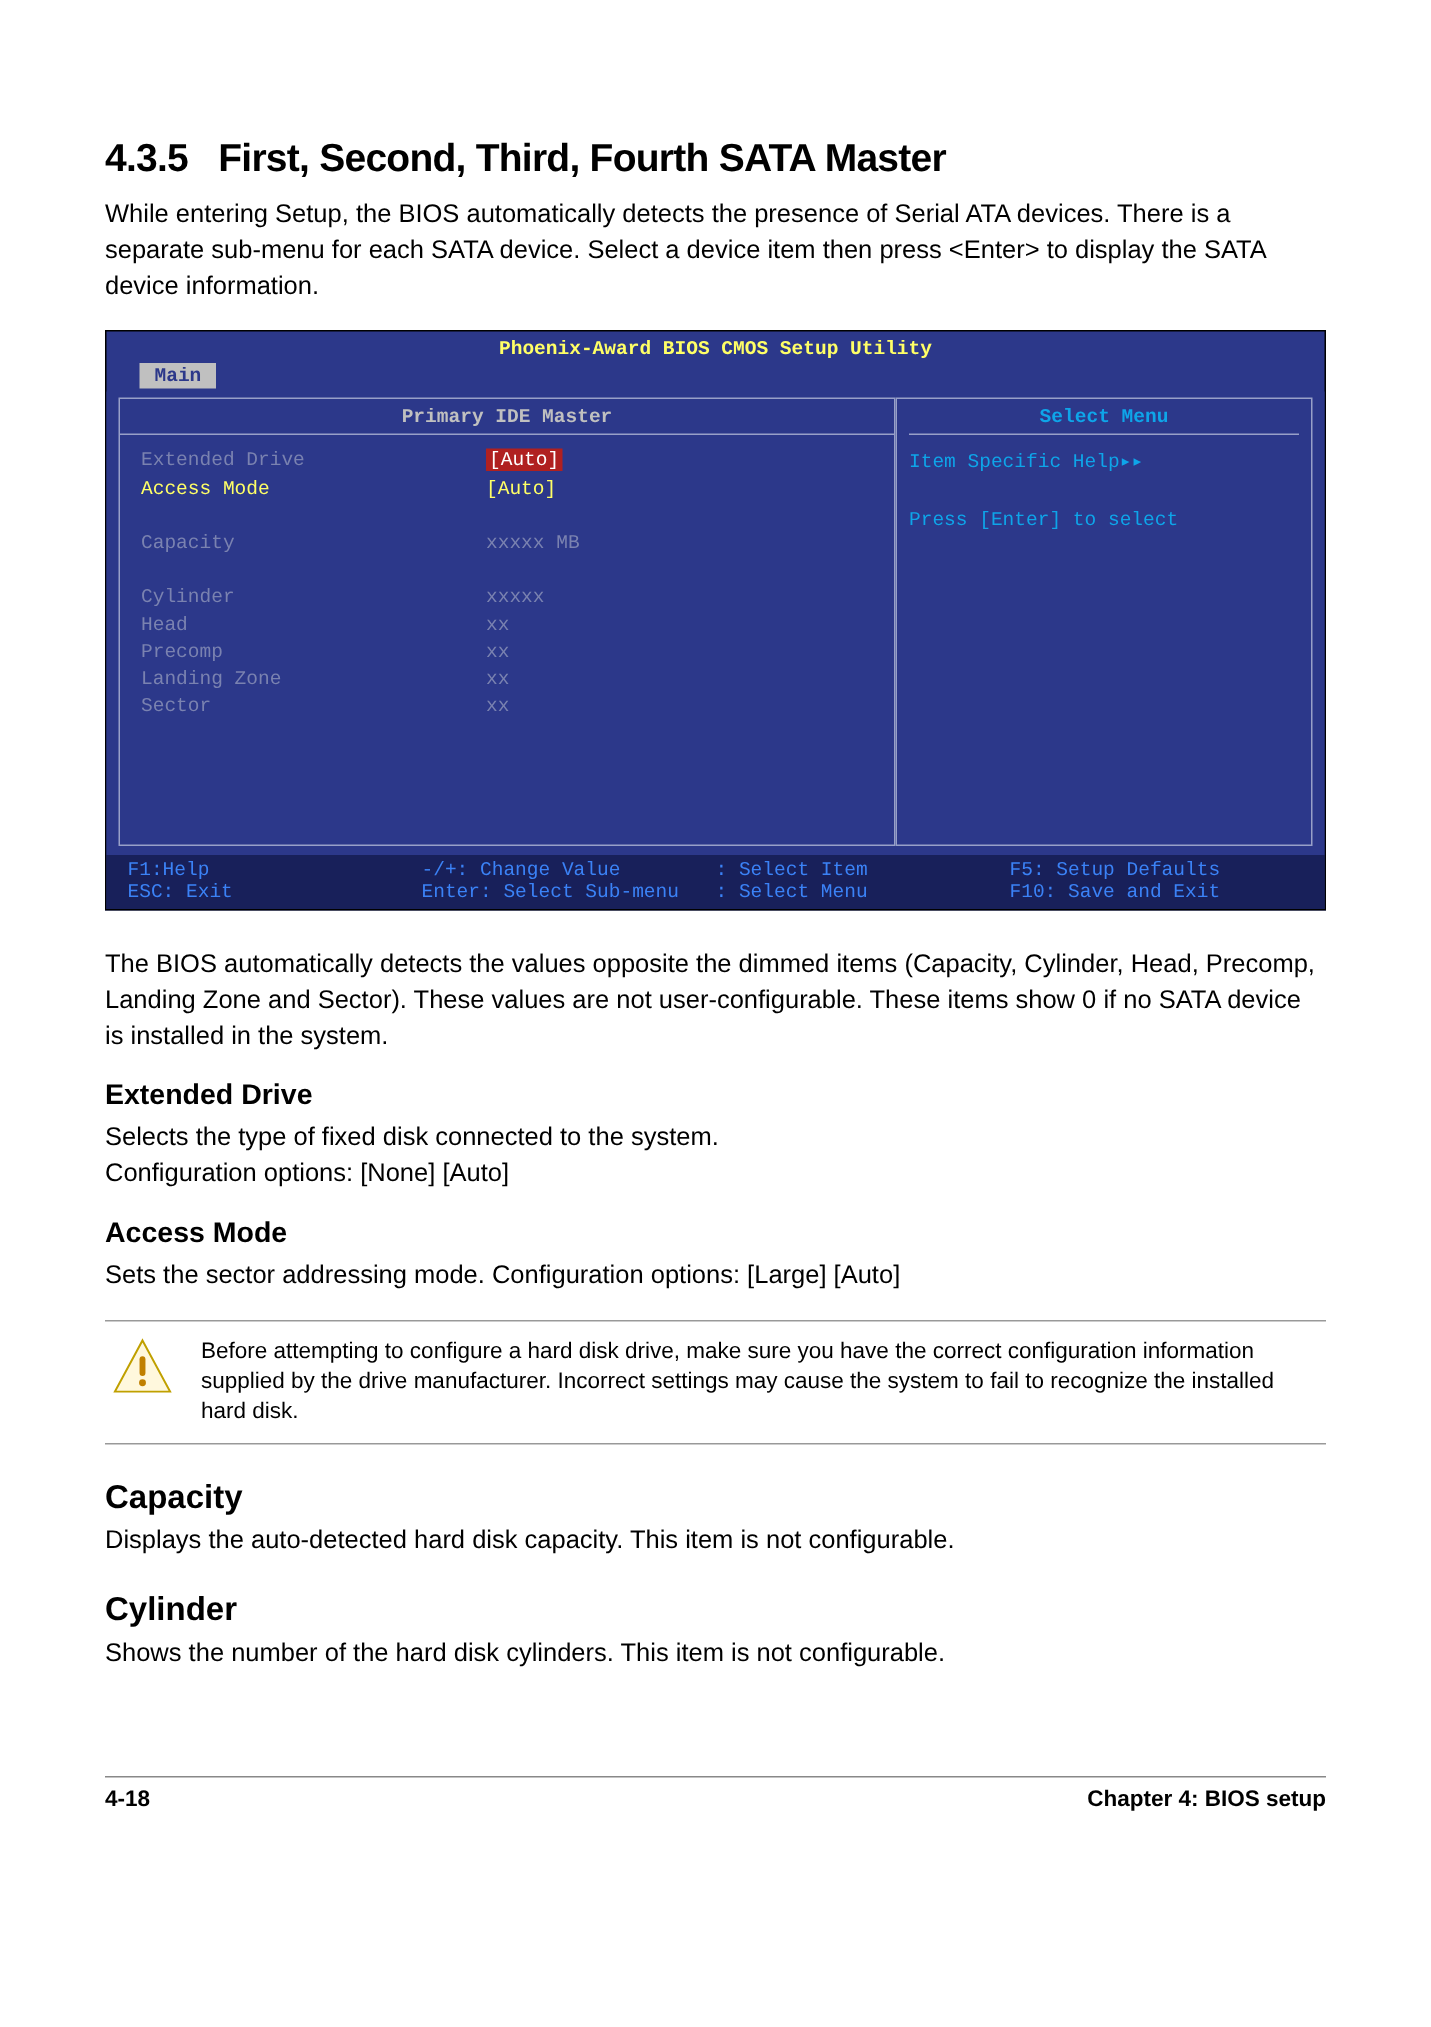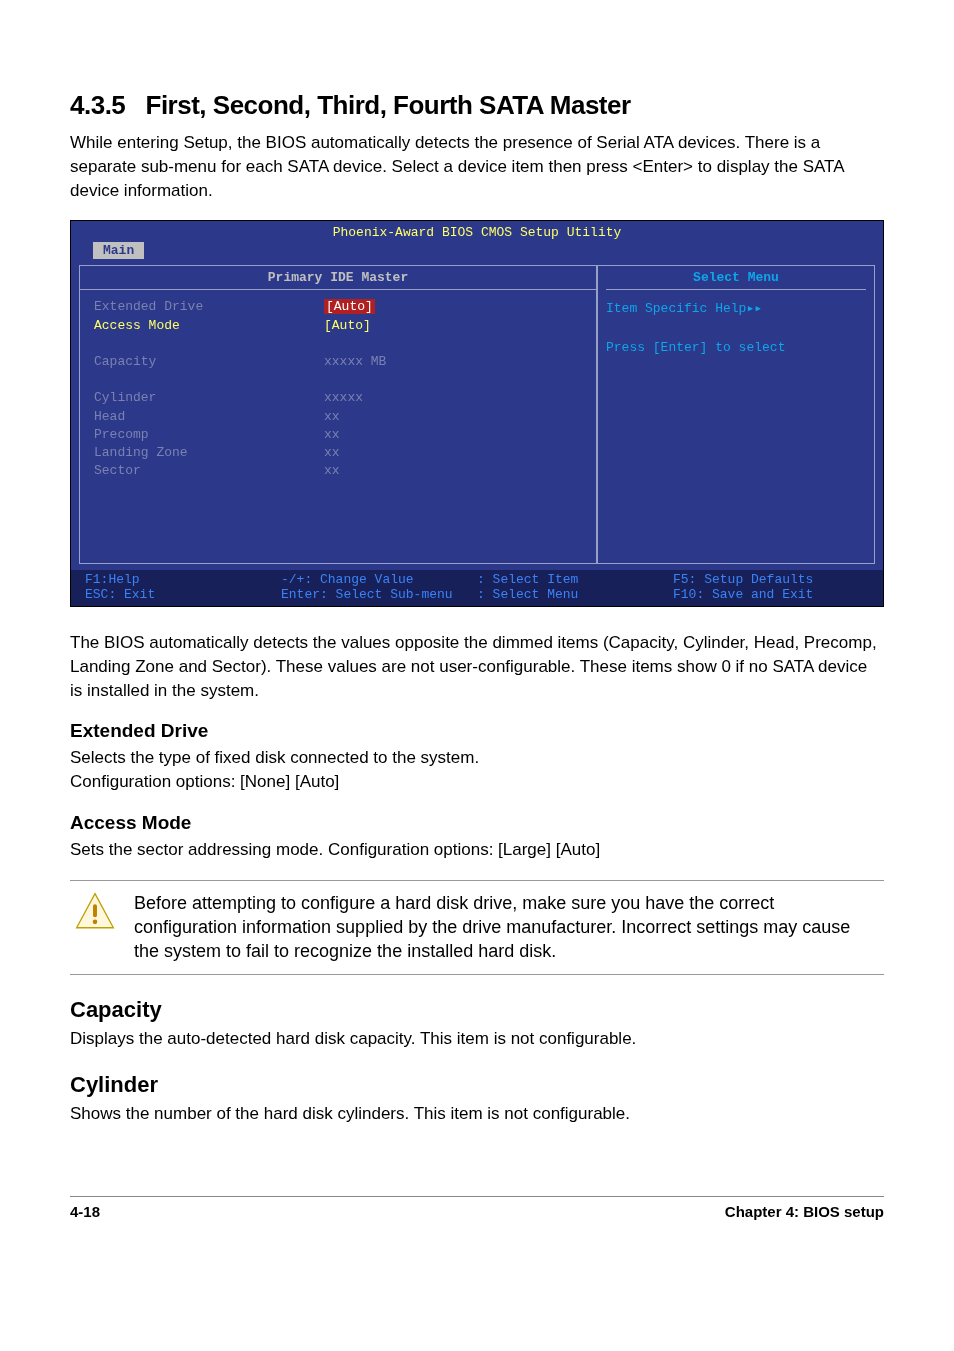--- a/index.html
+++ b/index.html
@@ -31,21 +31,21 @@
     font-size: 13px;
     background: #2c388a;
     color: #c0c0c0;
     border: 1px solid #000;
     margin: 0 0 24px 0;
   }
   .bios-title {
     text-align: center;
     color: #ffff66;
     padding: 4px 0 2px;
-    font-weight: normal;
+    font-weight: bold;
   }
   .bios-tabbar {
     padding: 0 22px 2px;
   }
   .bios-tab {
     display: inline-block;
     background: #c0c0c0;
     color: #2c388a;
     padding: 1px 10px;
     font-weight: bold;
@@ -131,21 +131,21 @@
     padding: 10px 4px;
     margin: 12px 0 10px 0;
     gap: 18px;
   }
   .note-icon {
     width: 42px;
     height: 42px;
     flex: 0 0 42px;
   }
   .note-text {
-    font-size: 18px;
+    font-size: 15px;
     line-height: 1.35;
   }
   .footer {
     display: flex;
     justify-content: space-between;
     border-top: 1px solid #888;
     margin-top: 70px;
     padding-top: 6px;
     font-size: 15px;
     font-weight: bold;

